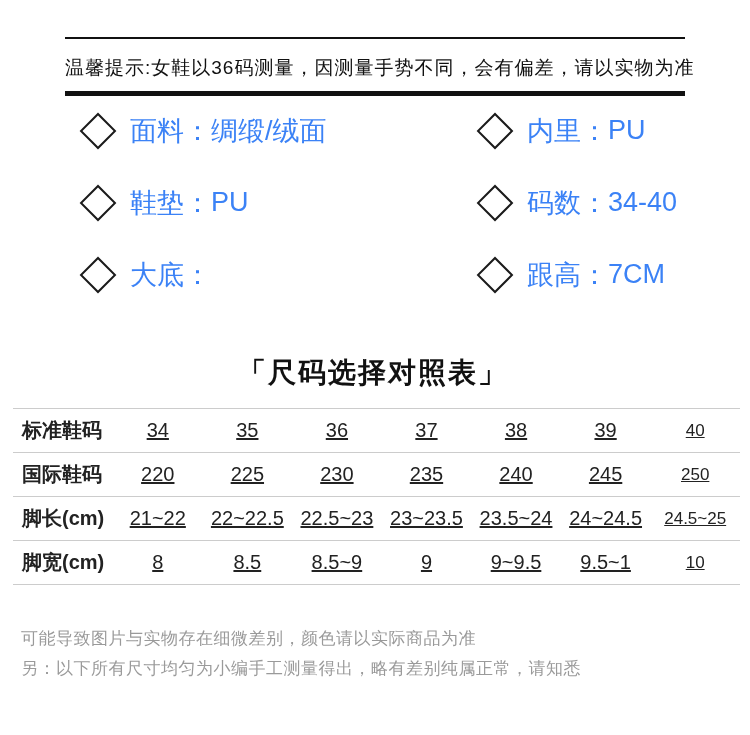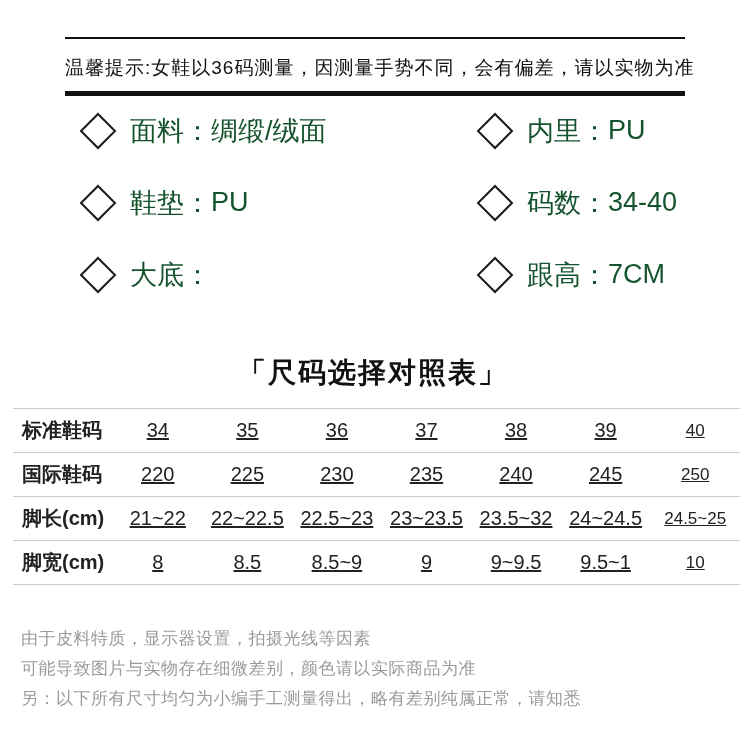--- a/index.html
+++ b/index.html
@@ -43,21 +43,21 @@
     display: grid;
     grid-template-columns: 397px 1fr;
     grid-auto-rows: 41px;
     row-gap: 31px;
     align-items: center;
   }
   .spec-item {
     display: flex;
     align-items: center;
     font-size: 27px;
-    color: #14532d;
+    color: #3b82f6;
     white-space: nowrap;
   }
   .diamond {
     flex: 0 0 auto;
     width: 26px;
     height: 26px;
     border: 2px solid #1b1b1b;
     transform: rotate(45deg);
     margin: 0 19px 0 7px;
     background: #ffffff;
@@ -194,36 +194,35 @@
         <td>240</td>
         <td>245</td>
         <td>250</td>
       </tr>
       <tr>
         <th>脚长(cm)</th>
         <td>21~22</td>
         <td>22~22.5</td>
         <td>22.5~23</td>
         <td>23~23.5</td>
-        <td>23.5~32</td>
+        <td>23.5~24</td>
         <td>24~24.5</td>
         <td>24.5~25</td>
       </tr>
       <tr>
         <th>脚宽(cm)</th>
         <td>8</td>
         <td>8.5</td>
         <td>8.5~9</td>
         <td>9</td>
         <td>9~9.5</td>
         <td>9.5~1</td>
         <td>10</td>
       </tr>
     </tbody>
   </table>
 
   <div class="notes">
-    <div class="note-line">由于皮料特质，显示器设置，拍摄光线等因素</div>
     <div class="note-line">可能导致图片与实物存在细微差别，颜色请以实际商品为准</div>
     <div class="note-line">另：以下所有尺寸均匀为小编手工测量得出，略有差别纯属正常，请知悉</div>
   </div>
 
 </div>
 
 </body></html>

